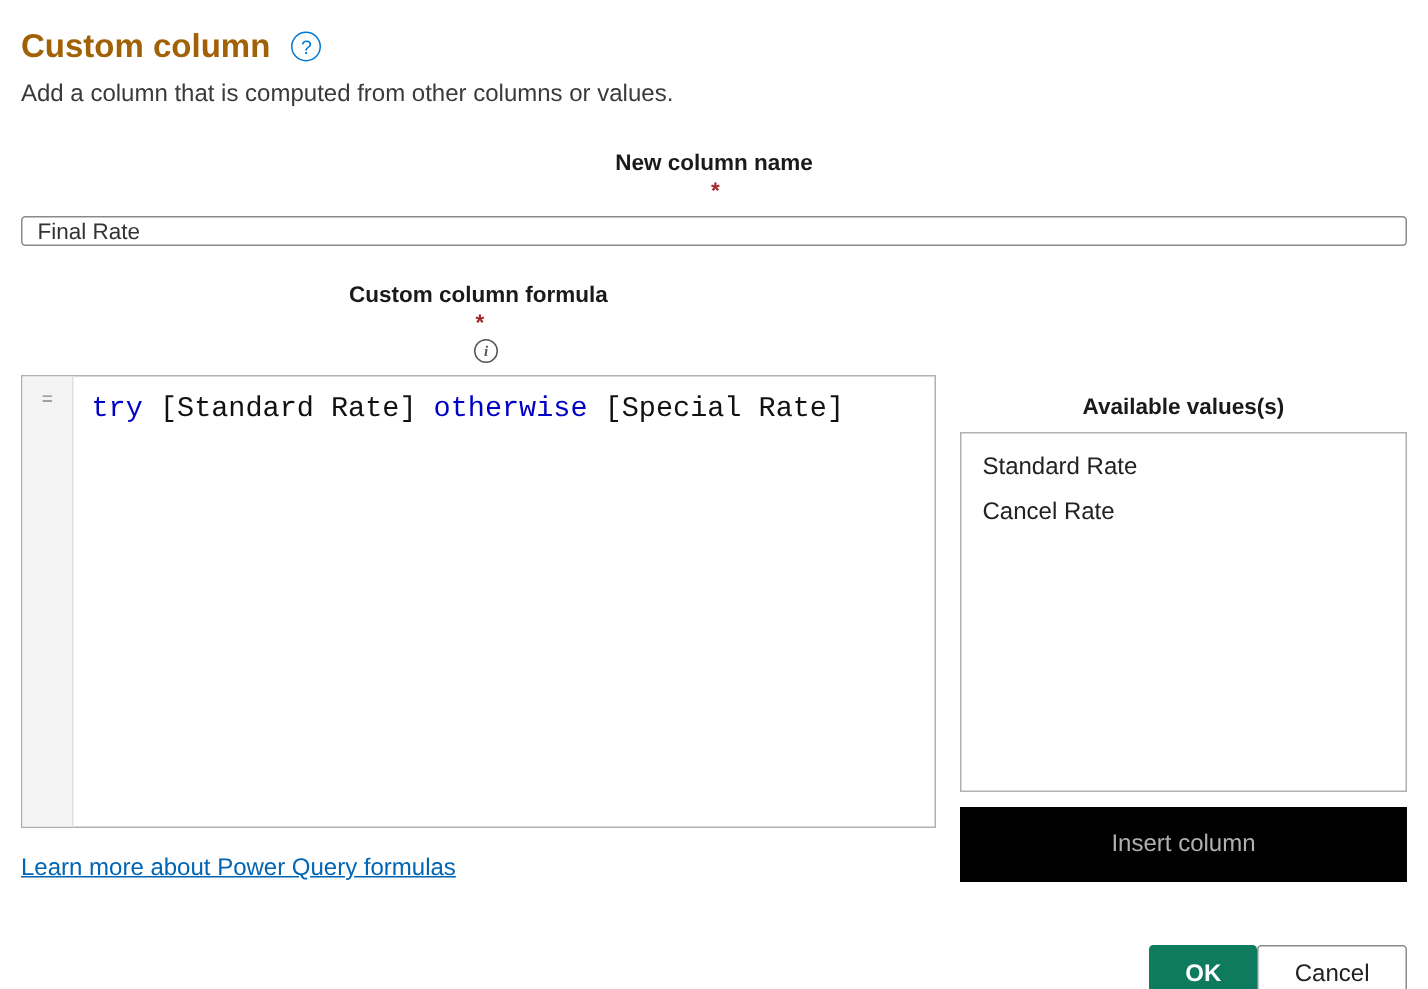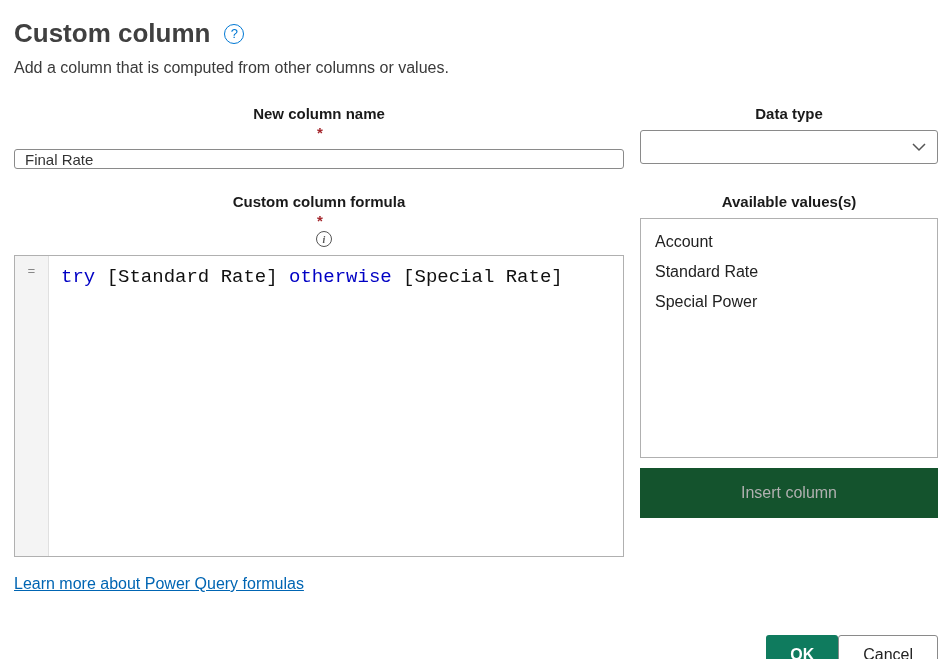--- a/index.html
+++ b/index.html
@@ -14,23 +14,23 @@
       width: 952px;
       color: #333;
     }
     .header-row {
       display: flex;
       align-items: center;
       gap: 14px;
       margin-bottom: 10px;
     }
     .dialog-title {
-      font-size: 26px;
+      font-size: 22px;
       font-weight: 600;
-      color: #404040;
+      color: #a16207;
     }
     .help-icon {
       width: 20px;
       height: 20px;
       border: 1.5px solid #0078d4;
       border-radius: 50%;
       color: #0078d4;
       font-size: 13px;
       display: inline-flex;
       align-items: center;
@@ -38,20 +38,21 @@
       cursor: pointer;
     }
     .subtitle {
       font-size: 16px;
       color: #3a3a3a;
       margin-bottom: 28px;
     }
     .main-grid {
       display: flex;
       gap: 16px;
+      align-items: flex-end;
     }
     .left-col {
       flex: 1;
       display: flex;
       flex-direction: column;
     }
     .right-col {
       width: 298px;
       display: flex;
       flex-direction: column;
@@ -169,21 +170,21 @@
     }
     .col-item {
       padding: 6px 14px;
       font-size: 16px;
       color: #222;
       cursor: pointer;
     }
     .insert-btn {
       width: 100%;
       height: 50px;
-      background: #14532d;
+      background: #000000;
       border: none;
       color: #b0b0b0;
       font-size: 16px;
       font-family: inherit;
       cursor: not-allowed;
     }
     .learn-link {
       color: #0065b3;
       font-size: 16px;
       text-decoration: underline;
@@ -227,53 +228,41 @@
 
 <p class="subtitle">Add a column that is computed from other columns or values.</p>
 
 <div class="row1">
   <div class="left-col" style="flex:1">
     <div class="field-label">
       <span>New column name</span>
       <span class="required">*</span>
     </div>
     <input class="text-input" type="text" value="Final Rate" style="">
-  </div>
-  <div class="right-col">
-    <div class="field-label">Data type</div>
-    <div class="select-wrap">
-      <select class="select-input"></select>
-      <span class="chevron">
-        <svg viewBox="0 0 14 8">
-            <path d="M1 1 L7 7 L13 1" stroke="#555" stroke-width="1.5" fill="none"></path>
-          </svg>
-      </span>
-    </div>
   </div>
 </div>
 
 <div class="main-grid">
   <div class="left-col">
     <div class="field-label">
       <span>Custom column formula</span>
       <span class="required">*</span>
       <span class="info-icon">i</span>
     </div>
     <div class="formula-editor">
       <div class="gutter">=</div>
       <div class="code-area"><span class="kw">try</span> <span>[Standard Rate]</span> <span class="kw">otherwise</span> <span>[Special Rate]</span></div>
     </div>
     <a class="learn-link">Learn more about Power Query formulas</a>
   </div>
   <div class="right-col">
     <div class="field-label">Available values(s)</div>
     <div class="col-list">
-      <div class="col-item">Account</div>
       <div class="col-item">Standard Rate</div>
-      <div class="col-item">Special Power</div>
+      <div class="col-item">Cancel Rate</div>
     </div>
     <button class="insert-btn" disabled="">Insert column</button>
   </div>
 </div>
 
 <div class="footer">
   <button class="btn btn-primary">OK</button>
   <button class="btn btn-secondary">Cancel</button>
 </div>
 

